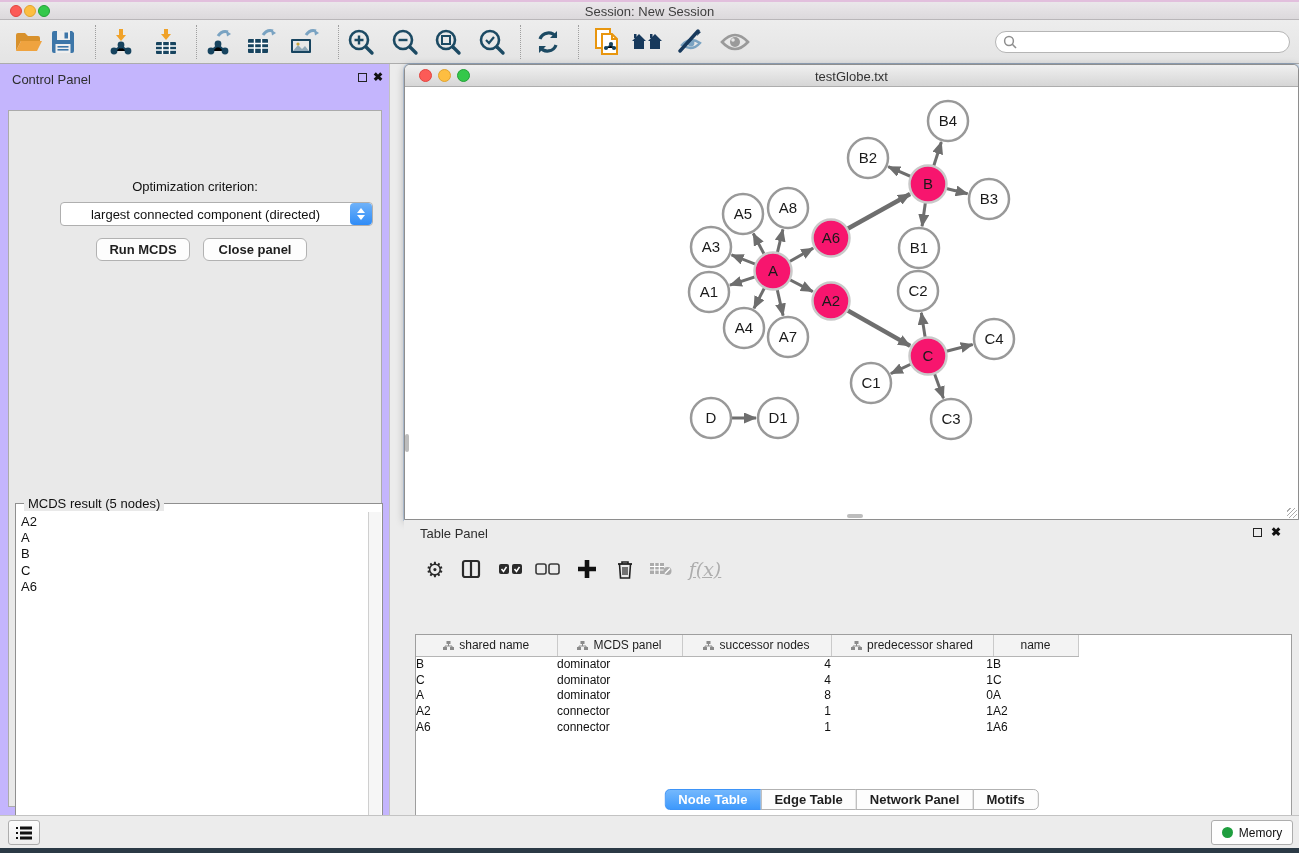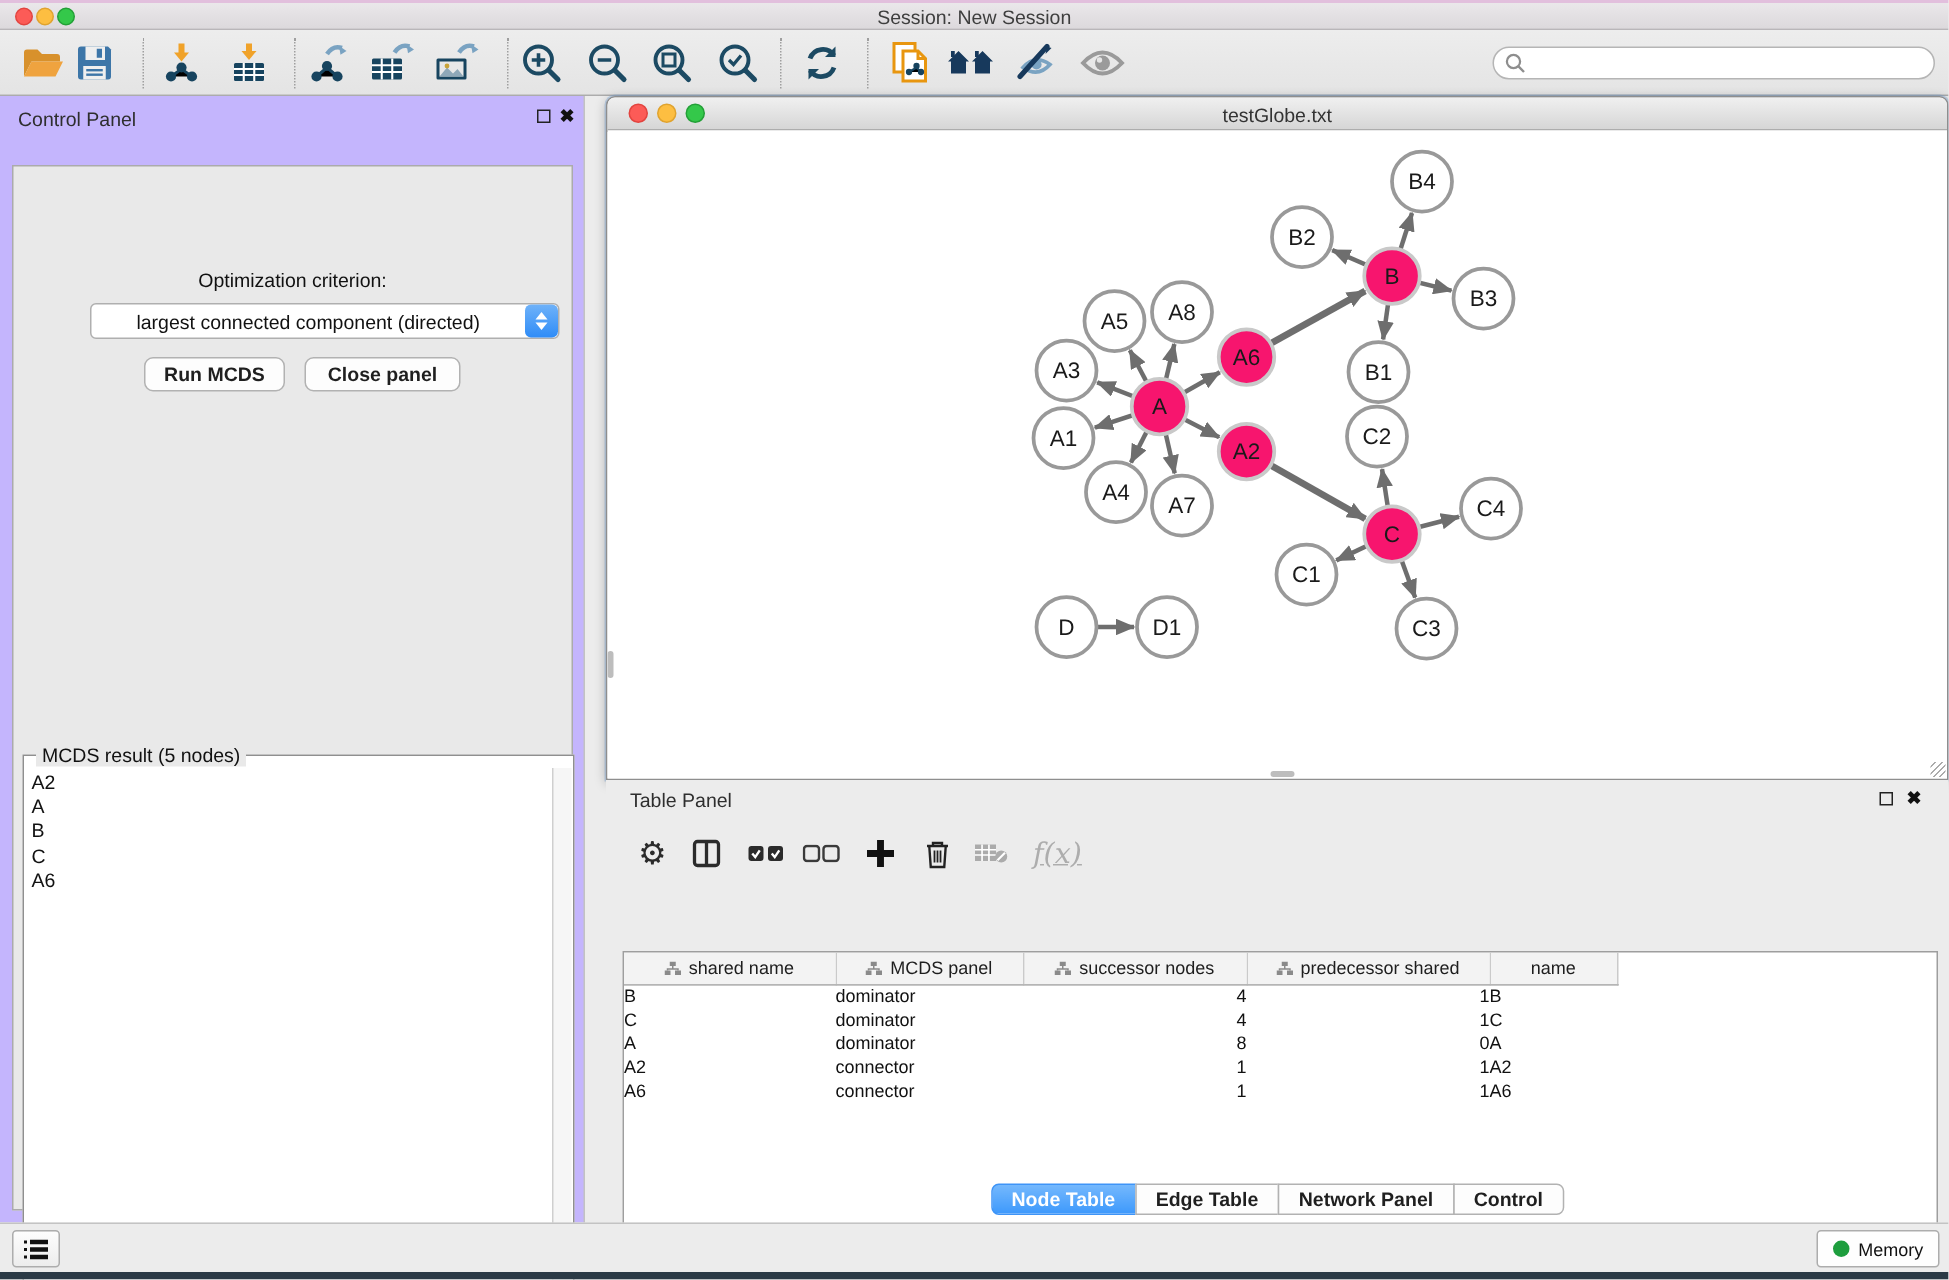--- a/index.html
+++ b/index.html
@@ -596,21 +596,21 @@
             <td class="al">A6</td>
           </tr>
         </tbody>
     </table>
   </div>
 
   <div class="seg-tabs" id="tp-tabs">
     <div class="seg-tab active">Node Table</div>
     <div class="seg-tab">Edge Table</div>
     <div class="seg-tab">Network Panel</div>
-    <div class="seg-tab">Control</div>
+    <div class="seg-tab">Motifs</div>
   </div>
 </div>
 
 <div id="statusbar">
   <div id="list-btn">
     <svg width="18" height="16" viewBox="0 0 18 16">
       <rect x="5" y="1.5" width="12" height="3" fill="#111"></rect>
         <rect x="5" y="6.5" width="12" height="3" fill="#111"></rect>
         <rect x="5" y="11.5" width="12" height="3" fill="#111"></rect>
       <rect x="1" y="2" width="2" height="2" fill="#111"></rect>

